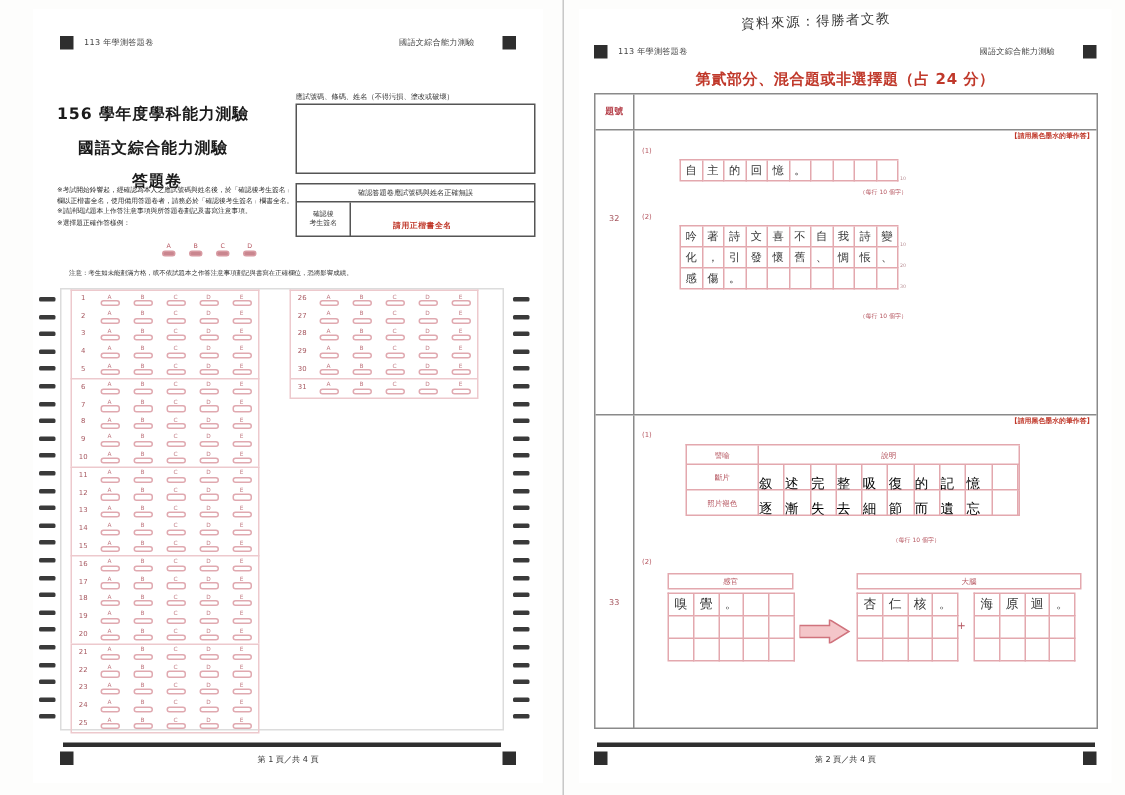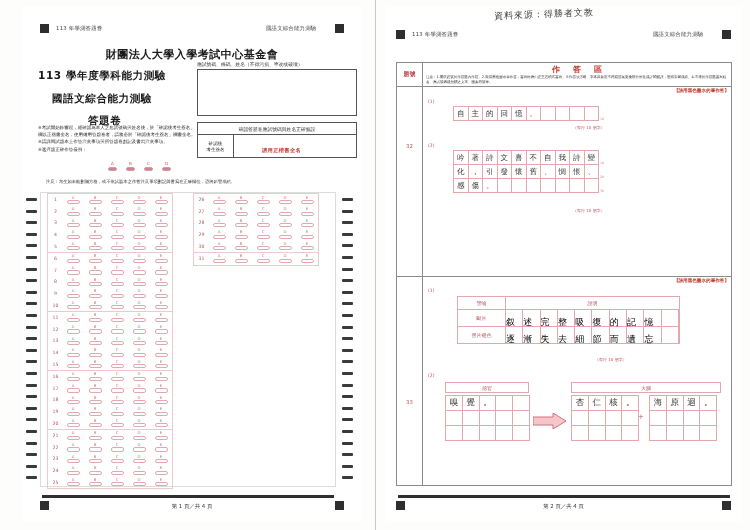--- a/index.html
+++ b/index.html
@@ -116,22 +116,21 @@
     <div class="sheet" id="sheet-left">
 
       <div class="reg" style="left:18px; top:18px;"></div>
       <div class="reg" style="left:313px; top:18px;"></div>
       <div class="reg" style="left:18px; top:495px;"></div>
       <div class="reg" style="left:313px; top:495px;"></div>
 
       <div class="runhead" style="left:34px; top:19px;">113 年學測答題卷</div>
       <div class="runhead" style="left:244px; top:19px;">國語文綜合能力測驗</div>
 
-      <div class="t-org" style="top:41px;">財團法人大學入學考試中心基金會</div>
-      <div class="t-main" style="left:16px; top:63px;">113 學年度學科能力測驗</div>
+      <div class="t-main" style="left:16px; top:63px;">156 學年度學科能力測驗</div>
       <div class="t-main" style="left:30px; top:86px;">國語文綜合能力測驗</div>
       <div class="t-main" style="left:66px; top:108px;">答題卷</div>
 
       <div class="idlabel" style="left:175px; top:55px;">應試號碼、條碼、姓名（不得污損、塗改或破壞）</div>
       <div class="idbox" style="left:175px; top:63px; width:160px; height:47px;"></div>
 
       <div class="sigbox" style="left:175px; top:116px; width:160px; height:36px;">
         <div style="height:12px; border-bottom:1px solid #555; display:flex; align-items:center; justify-content:center;">
           <span class="idlabel" style="position:static;">確認答題卷應試號碼與姓名正確無誤</span>
         </div>
@@ -970,28 +969,25 @@
       <div class="handnote" style="left:108px; top:2px;">資料來源：得勝者文教</div>
 
       <div class="reg" style="left:10px; top:24px;"></div>
       <div class="reg" style="left:336px; top:24px;"></div>
       <div class="reg" style="left:10px; top:495px;"></div>
       <div class="reg" style="left:336px; top:495px;"></div>
 
       <div class="runhead" style="left:26px; top:25px;">113 年學測答題卷</div>
       <div class="runhead" style="left:267px; top:25px;">國語文綜合能力測驗</div>
 
+      <div class="banner2" style="top:40px;">第貳部分、混合題或非選擇題（占 24 分）</div>
 
       <div class="qtable" style="left:10px; top:56px; width:336px; height:424px;">
         <div class="qhead" style="height:24px;">
           <div class="h-num">題號</div>
-          <div class="h-body">
-            <div class="h-title">作答區</div>
-            <div class="h-rules">注意：1.需依題號於作答區內作答。2.限用黑色墨水筆作答，書寫時應由左至右橫式書寫。3.作答須清晰、字本與規定不符或答案更換部分所造成評閱錯誤，恐將影響成績。4.不得於作答區書寫姓名、應試號碼或無關之文字、圖案符號等。</div>
-          </div>
         </div>
 
         <div class="qrow" style="height:190px;">
           <div class="c-num">
             <span style="top:56px;">32</span>
           </div>
           <div class="c-body">
             <div class="ink-note" style="top:1px;">
               <span>【請用黑色墨水的筆作答】</span>
             </div>

